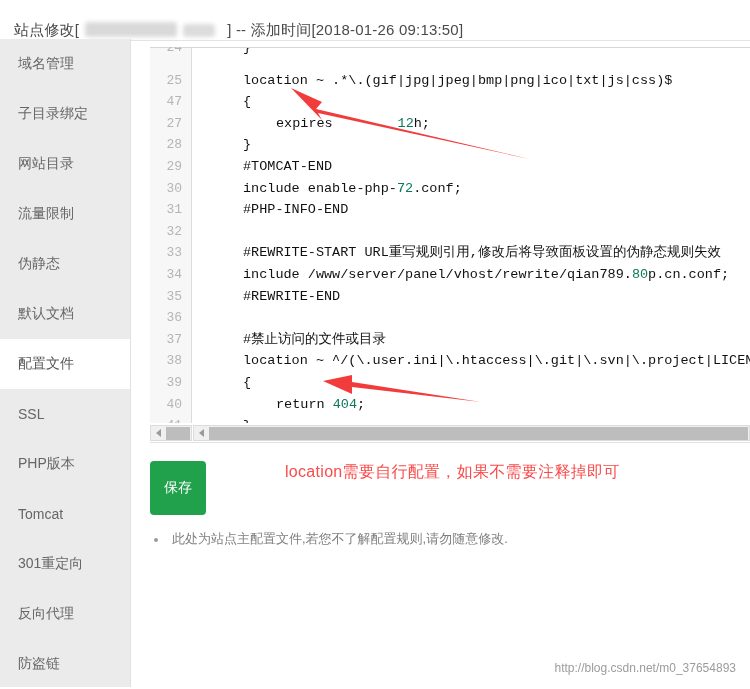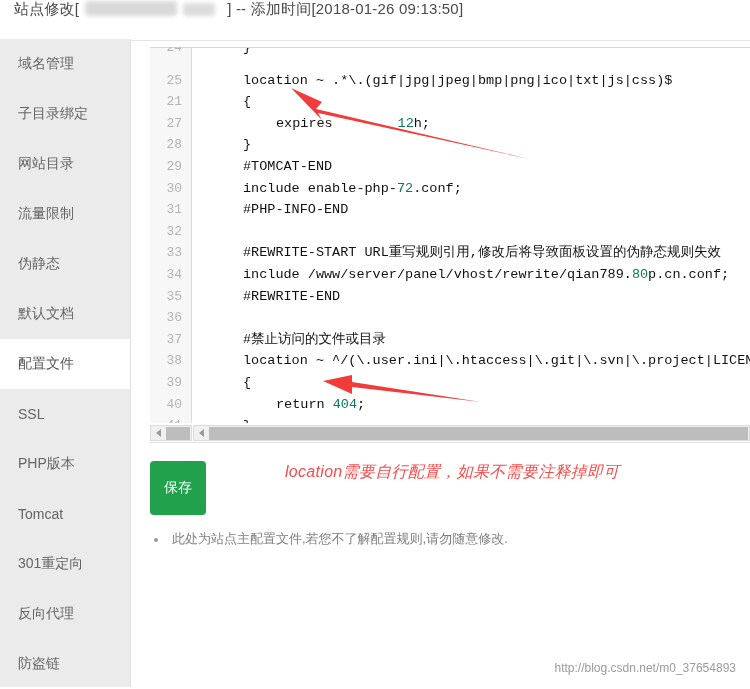--- a/index.html
+++ b/index.html
@@ -15,21 +15,21 @@
     background: #ffffff;
   }
 
   
   .titlebar {
     position: absolute;
     left: 0; top: 0;
     width: 750px; height: 40px;
     background: #ffffff;
     border-bottom: 1px solid #e4e4e4;
-    display: flex; align-items: flex-start;
+    display: flex; align-items: flex-end;
   }
   .title-text {
     font-size: 15px;
     color: #4a4a4a;
     padding-left: 14px;
     white-space: nowrap;
     letter-spacing: .2px;
   }
   .title-redact {
     display: inline-block;
@@ -191,21 +191,20 @@
     font-family: "Liberation Sans", sans-serif;
     cursor: pointer;
   }
   .annotation {
     position: absolute;
     left: 285px; top: 462px;
     font-size: 16px;
     color: #fa4b4b;
     white-space: nowrap;
     letter-spacing: .3px;
-    font-style: italic;
   }
 
   
   .note {
     position: absolute;
     left: 152px; top: 530px;
     display: flex; align-items: flex-start;
     font-size: 13px;
     color: #808080;
   }
@@ -282,21 +281,21 @@
       <div class="side-item">
         <span>防盗链</span>
       </div>
     </div>
 
   <div class="editor-wrap">
     <div class="editor-inner">
       <div class="gutter" id="gutter">
           <div class="ln clip-top">24</div>
           <div class="ln">25</div>
-          <div class="ln">21</div>
+          <div class="ln">47</div>
           <div class="ln">27</div>
           <div class="ln">28</div>
           <div class="ln">29</div>
           <div class="ln">30</div>
           <div class="ln">31</div>
           <div class="ln">32</div>
           <div class="ln">33</div>
           <div class="ln">34</div>
           <div class="ln">35</div>
           <div class="ln">36</div>

